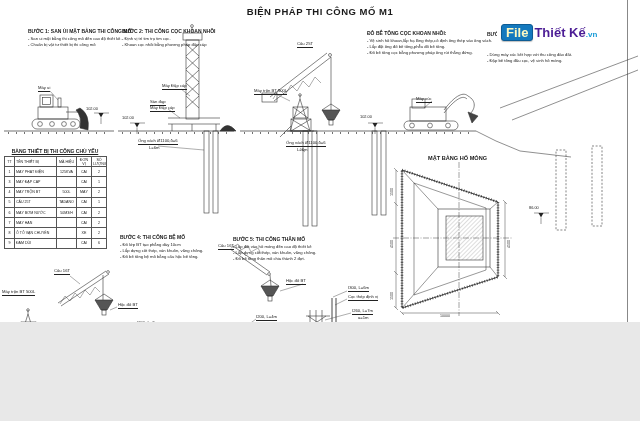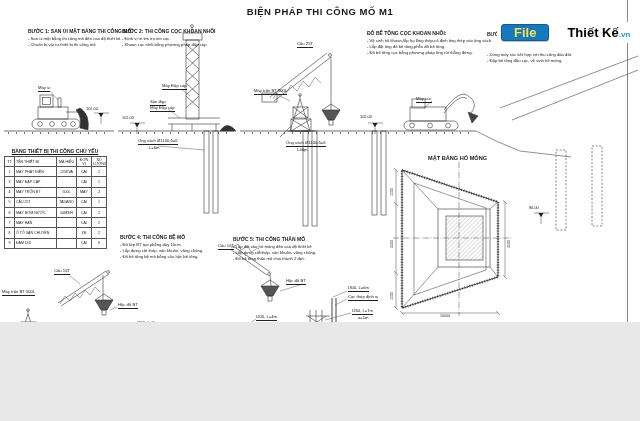--- a/index.html
+++ b/index.html
@@ -11,22 +11,22 @@
   .blk .h{font-weight:bold;font-size:5px;white-space:nowrap;}
   .blk .l{font-size:4.2px;white-space:nowrap;}
   .lbl{position:absolute;font-size:4.2px;white-space:nowrap;line-height:1.2;z-index:3;}
   .u{border-bottom:.5px solid #222;padding-bottom:.5px;}
   .elev{position:absolute;font-size:3.9px;white-space:nowrap;z-index:3;}
   .dim{position:absolute;font-size:3.6px;color:#333;white-space:nowrap;z-index:3;}
   .rot{transform:rotate(-90deg);transform-origin:left top;}
   .plan-title{position:absolute;font-size:5.6px;font-weight:bold;white-space:nowrap;z-index:3;}
   
   .logo{position:absolute;left:497px;top:22px;z-index:7;background:#fff;padding:2px 4px;display:flex;align-items:center;}
-  .logo-file{background:#1479be;color:#fde047;font-weight:bold;font-size:13px;padding:0 12px;border-radius:3px;border:1px solid #0d5c94;box-shadow:0 1px 1px rgba(0,0,0,.25);}
-  .logo-name{color:#000000;font-weight:bold;font-size:13px;margin-left:18px;}
+  .logo-file{background:#1479be;color:#fef9c3;font-weight:bold;font-size:13px;padding:0 4px;border-radius:3px;border:1px solid #0d5c94;box-shadow:0 1px 1px rgba(0,0,0,.25);}
+  .logo-name{color:#4c1d95;font-weight:bold;font-size:13px;margin-left:1px;}
   .logo-vn{color:#189bd7;font-weight:bold;font-size:8px;margin-top:4px;}
   
   table{border-collapse:collapse;table-layout:fixed;width:100%;}
   .tblwrap{position:absolute;z-index:4;}
   .tbl-title{font-weight:bold;text-align:center;white-space:nowrap;}
   .eq .tbl-title{font-size:5px;text-decoration:underline;margin-bottom:2px;}
   .eq th,.eq td{border:.6px solid #555;font-size:3.6px;padding:0 1px;height:9.2px;overflow:hidden;text-align:center;font-weight:normal;}
   .eq td:nth-child(2),.eq th:nth-child(2){text-align:left;}
   .vol{font-family:"Liberation Serif",serif;}
   .vol .tbl-title{font-size:5.8px;margin-bottom:1px;font-family:"Liberation Serif",serif;}

